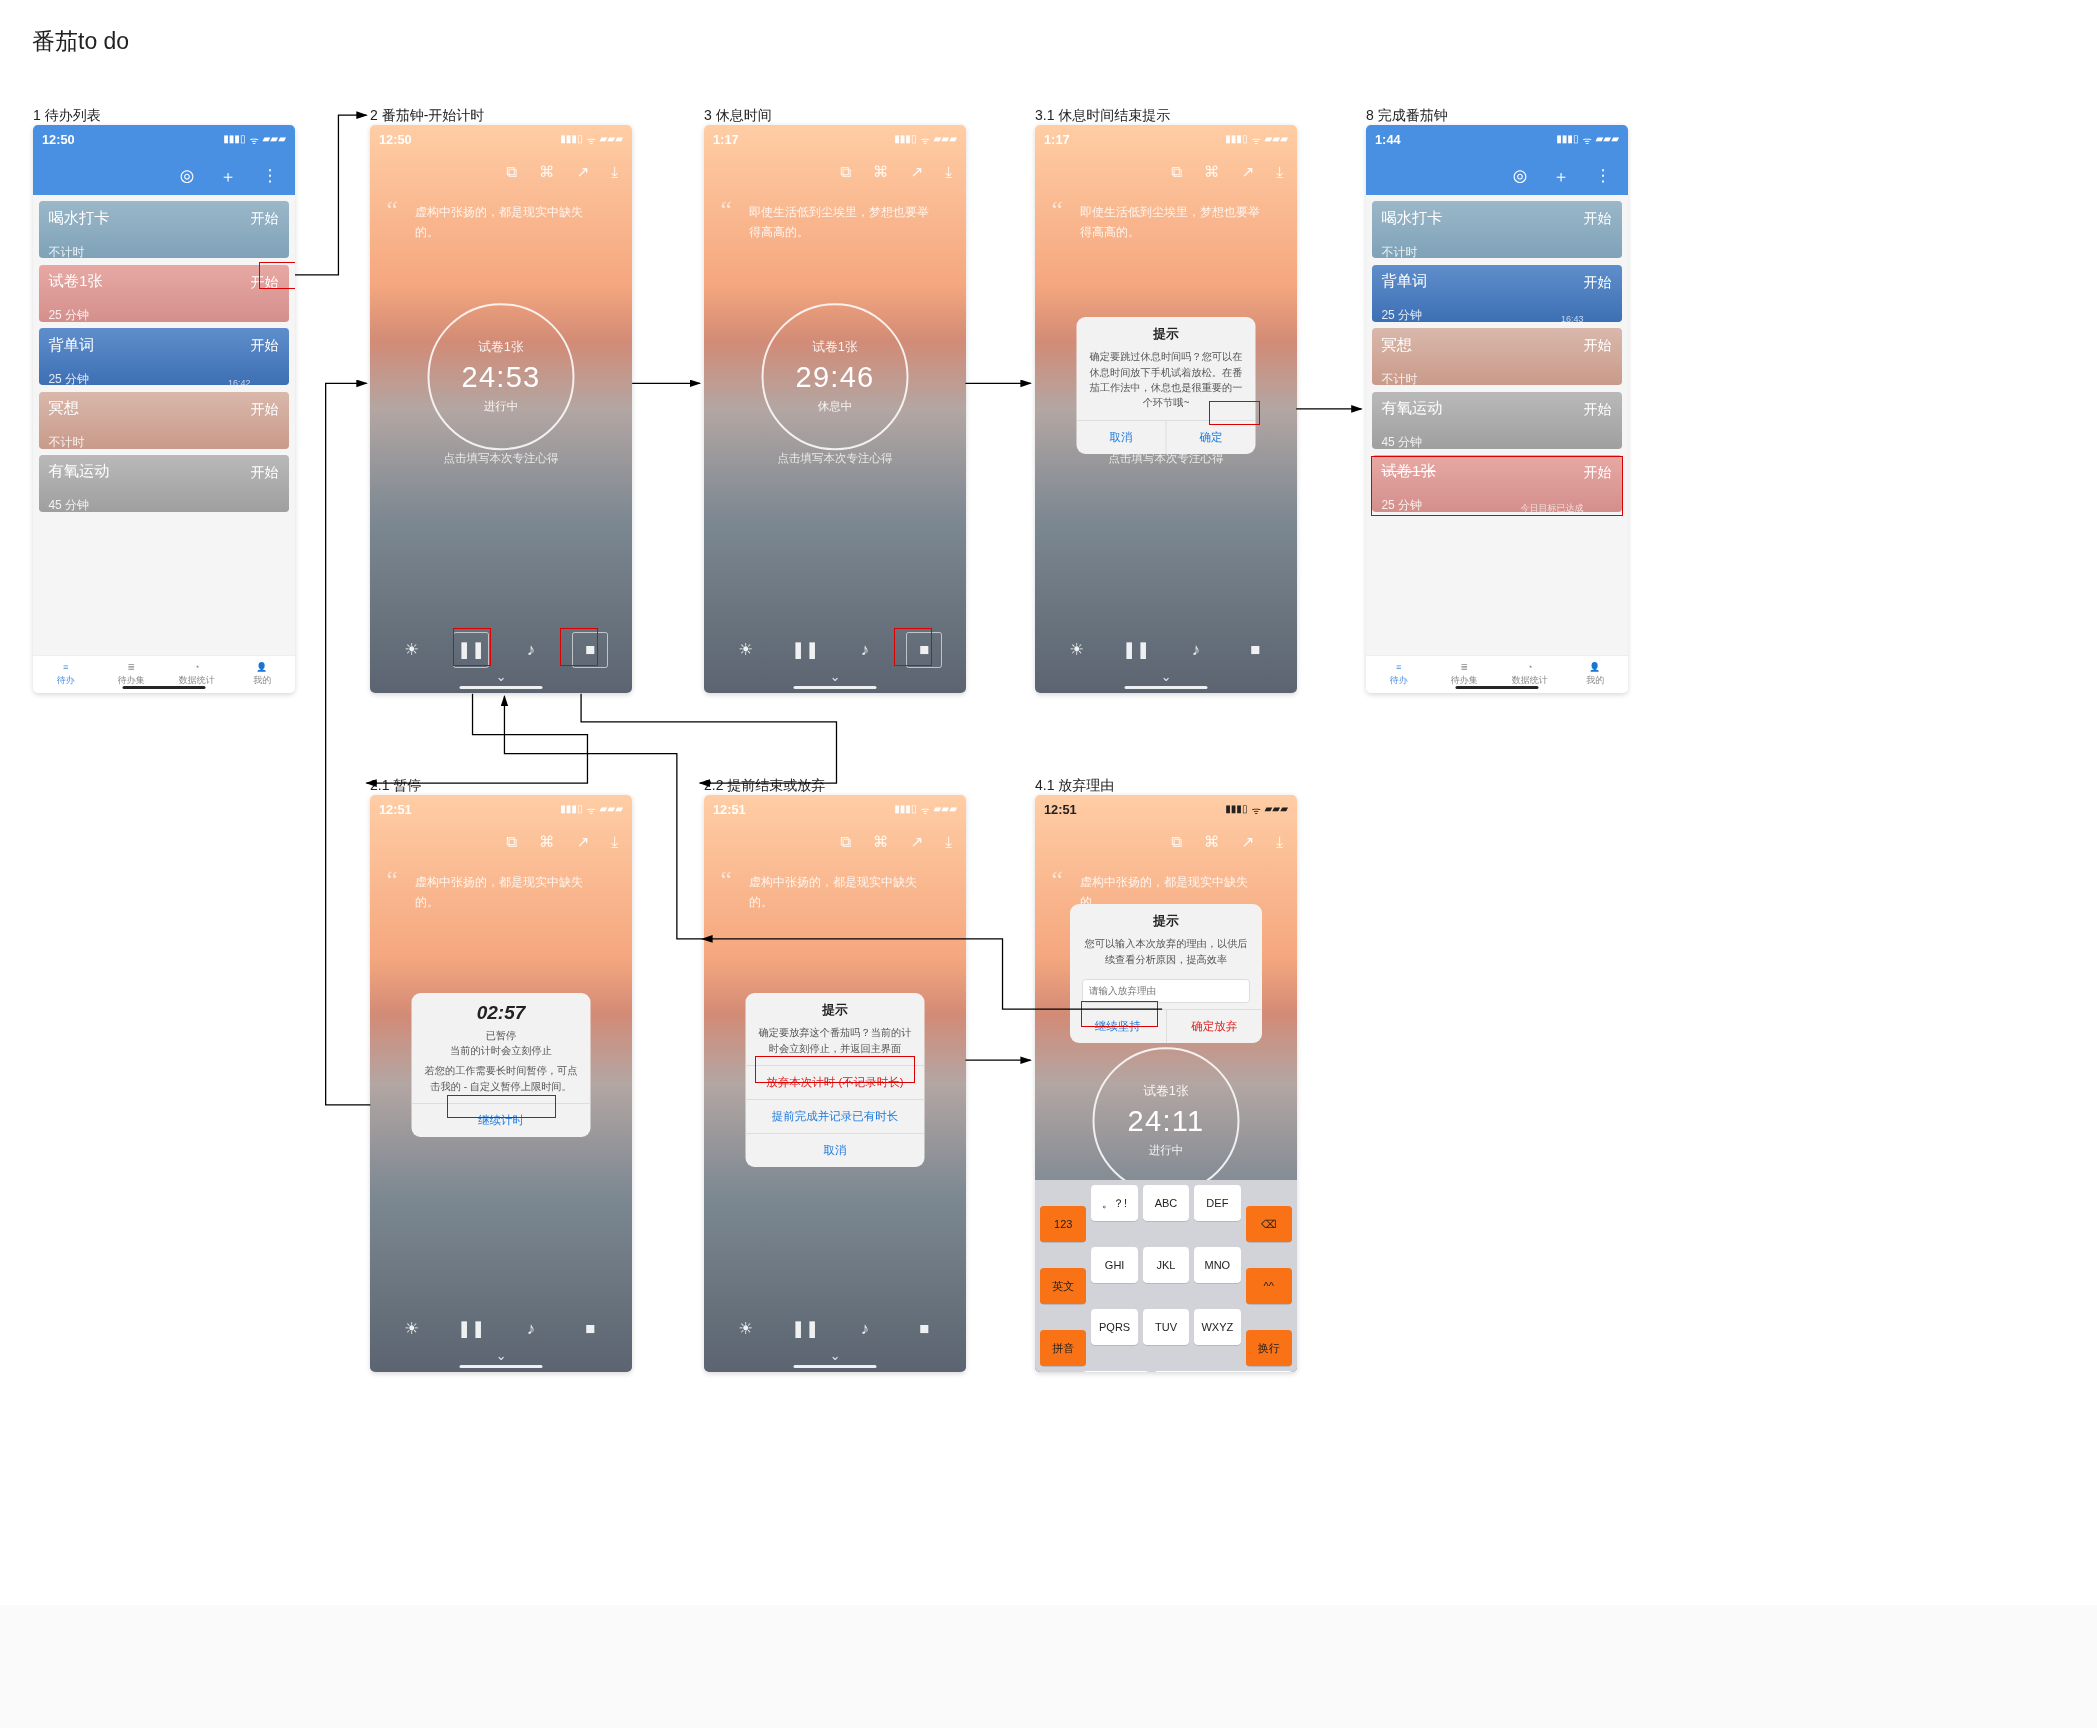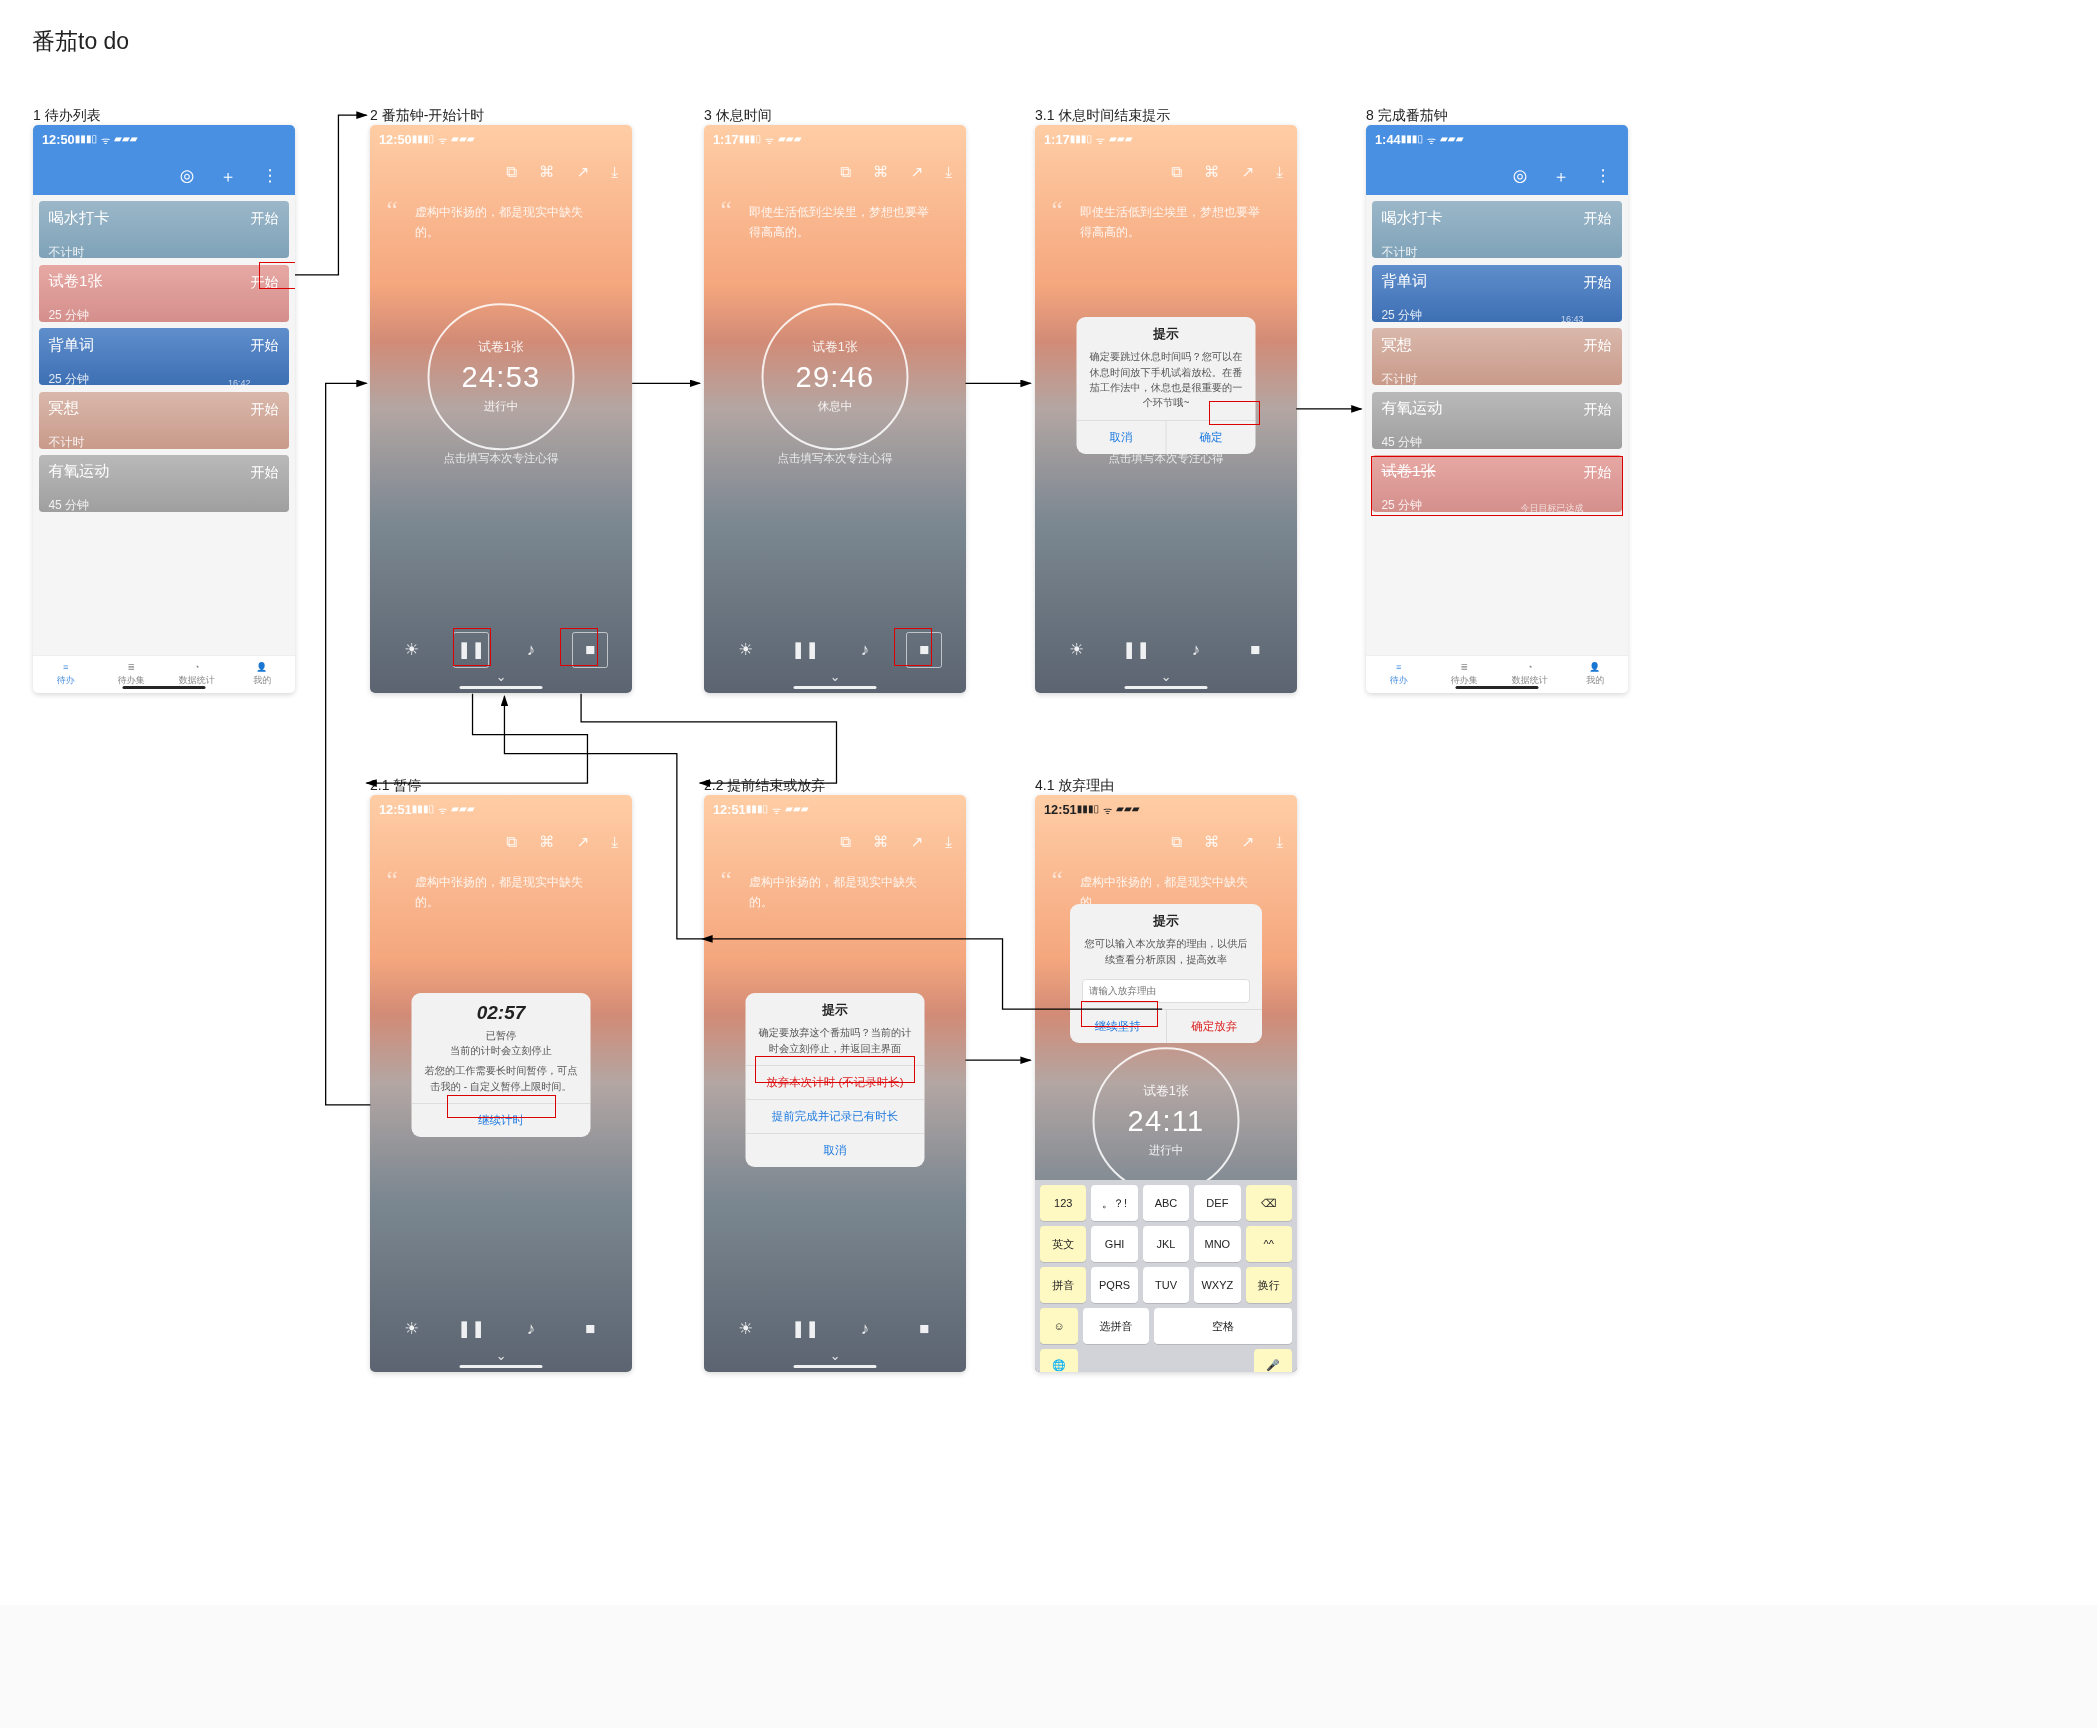--- a/index.html
+++ b/index.html
@@ -5,21 +5,21 @@
   * { box-sizing: border-box; margin: 0; padding: 0; }
   body { background: #fafafa; font-family: -apple-system, "Helvetica Neue", Arial, sans-serif; color: #222; }
   .canvas { position: relative; width: 2097px; height: 1605px; background: #fff; }
   .page-title { position: absolute; left: 32px; top: 25.5px; font-size: 23px; }
 
   .screen-label { position: absolute; font-size: 14px; color: #222; font-weight: 500; }
   .screen { position: absolute; width: 262px; height: 568px; border-radius: 5.1px; overflow: hidden; box-shadow: 0 1.3px 5.1px rgba(0,0,0,.15); background: #eee; }
   .screen.tall { height: 577px; }
 
   
-  .statusbar { height: 29px; display:flex; align-items:center; justify-content:flex-start; padding:0 9px; font-size:12.8px; color:#fff; }
+  .statusbar { height: 29px; display:flex; align-items:center; justify-content:space-between; padding:0 9px; font-size:12.8px; color:#fff; }
   .statusbar .time { font-weight:600; }
   .statusbar .icons { display:flex; gap:3.8px; font-size:10.2px; }
   .bluehdr { background:#4a90e2; height:70px; }
   .bluehdr .actions { display:flex; justify-content:flex-end; gap:25.5px; padding:11.5px 16.6px; color:#fff; font-size:16.6px; }
   .listbody { background:#f5f5f5; height:calc(100% - 70px - 38px); padding:6.4px 6.4px; }
   .card { position:relative; height:57px; border-radius:3.8px; margin-bottom:6.4px; padding:6.4px 9px; color:#fff; overflow:hidden; }
   .card .title { font-size:15.3px; font-weight:500; }
   .card .sub { font-size:12px; opacity:.85; margin-top:15px; }
   .card .startbtn { position:absolute; right:10.2px; top:9px; font-size:14px; }
   .card .deco { position:absolute; right:38px; bottom:-2.6px; font-size:9px; opacity:.7; }
@@ -60,21 +60,21 @@
   .modal .mrow.red { color:#d22; }
   .modal .mcols { display:flex; border-top:0.6px solid #ddd; }
   .modal .mcols > div { flex:1; padding:9px 0; color:#1f7be0; }
   .modal .mcols > div:first-child { border-right:0.6px solid #ddd; }
   .modal input { width:88%; margin:2.6px auto 6.4px; display:block; height:24px; border:0.6px solid #ddd; border-radius:3.8px; padding:0 6.4px; font-size:9.6px; background:#fff; }
 
   
   .kbd { position:absolute; left:0; right:0; bottom:0; height:192px; background:#d1d3d9; padding:5.1px; }
   .kbd .krow { display:flex; gap:5.1px; margin-bottom:5.1px; }
   .kbd .key { flex:1; height:36px; background:#fff; border-radius:3.8px; display:flex; align-items:center; justify-content:center; font-size:11px; box-shadow:0 0.6px 0 rgba(0,0,0,.25); }
-  .kbd .key.grey { background:#fef9c3; }
+  .kbd .key.grey { background:#f97316;margin-top:21px; }
   .kbd .key.wide { flex:2.1; }
   .kbd .krow.bottom .key { height:33px; }
   .kbd .side { width:38px; flex:none; }
 
   
   svg.arrows { position:absolute; left:0; top:0; width:2097px; height:1729px; pointer-events:none; }
 </style>
 </head>
 <body>
 <div class="canvas">

